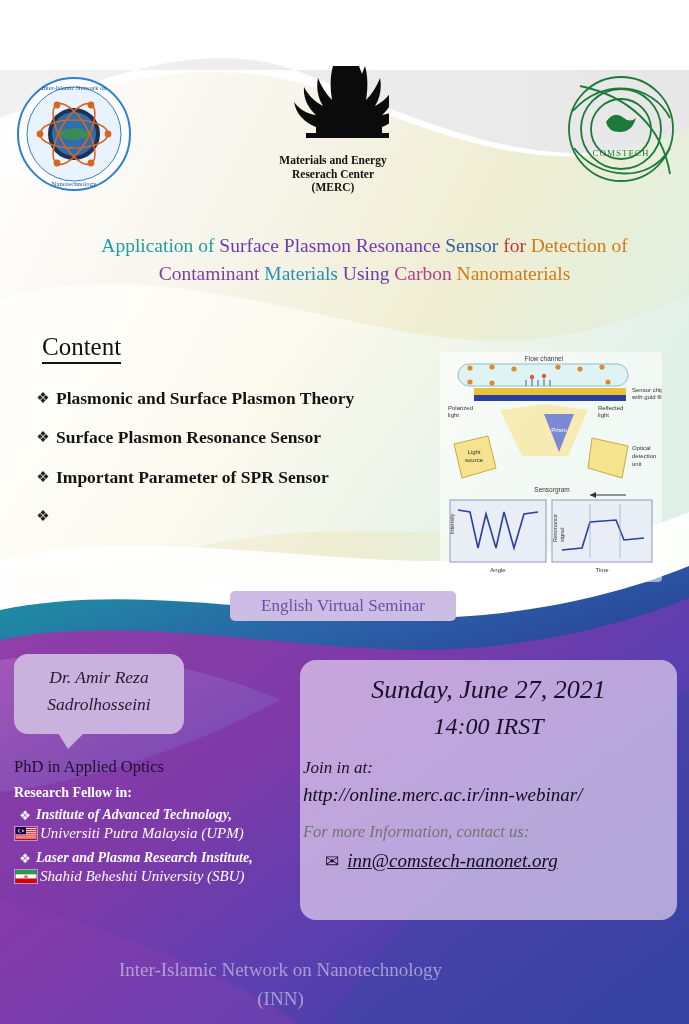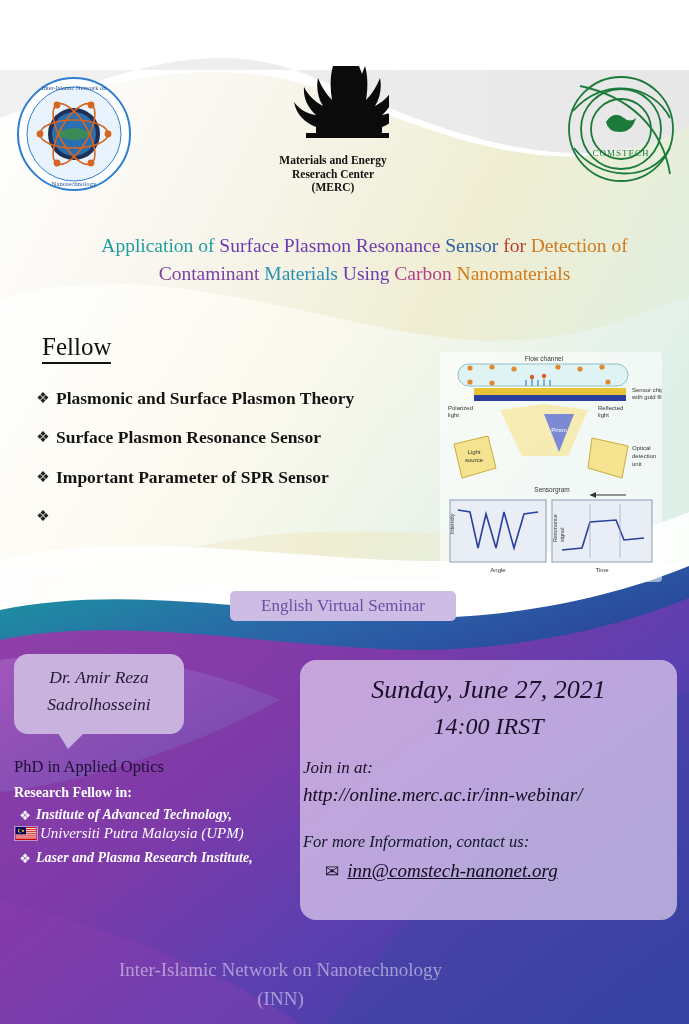--- a/index.html
+++ b/index.html
@@ -265,24 +265,24 @@
     font-family: "Liberation Serif", serif;
   }
   .ev-url {
     margin-top: 6px;
     font-size: 19px;
     font-style: italic;
     color: #120a1e;
     font-family: "Liberation Serif", serif;
   }
   .ev-more {
-    margin-top: 26px;
+    margin-top: 16px;
     font-size: 16.5px;
     font-style: italic;
-    color: #0f172a;
+    color: #737373;
     font-family: "Liberation Serif", serif;
   }
   .ev-mail-row {
     margin-top: 8px;
     display: flex;
     align-items: center;
     padding-left: 22px;
   }
   .mail-icon {
     font-size: 17px;
@@ -419,21 +419,21 @@
 
   <div class="title-block">
     <span class="ln">
       <span class="t-a">Application of </span><span class="t-b">Surface Plasmon Resonance </span><span class="t-c">Sensor </span><span class="t-d">for </span><span class="t-e">Detection of</span>
     </span>
     <span class="ln">
       <span class="t-f">Contaminant </span><span class="t-g">Materials </span><span class="t-b">Using </span><span class="t-h">Carbon </span><span class="t-e">Nanomaterials</span>
     </span>
   </div>
 
-  <div class="content-heading">Fellow</div>
+  <div class="content-heading">Content</div>
 
   <div class="bullets">
     <div class="bullet-row">
       <span class="bullet-mark">❖</span>
       <span class="bullet-text">Plasmonic and Surface Plasmon Theory</span>
     </div>
     <div class="bullet-row">
       <span class="bullet-mark">❖</span>
       <span class="bullet-text">Surface Plasmon Resonance Sensor</span>
     </div>
@@ -550,20 +550,29 @@
         <circle cx="6" cy="4.3" r="2" fill="#010066"></circle>
         <path d="M8.4,2.4 l0.5,1.4 l1.4,0.1 l-1.1,0.9 l0.4,1.4 l-1.2,-0.8 l-1.2,0.8 l0.4,-1.4 l-1.1,-0.9 l1.4,-0.1 z" fill="#ffcc00"></path>
       </svg>
       <span class="aff-line2">Universiti Putra Malaysia (UPM)</span>
     </div>
 
     <div class="aff-row">
       <span class="aff-mark">❖</span>
       <span class="aff-text">Laser and Plasma Research Institute,</span>
     </div>
+    <div class="aff-second">
+      <svg class="flag" viewBox="0 0 24 15">
+        <rect width="24" height="5" fill="#239f40"></rect>
+        <rect y="5" width="24" height="5" fill="#ffffff"></rect>
+        <rect y="10" width="24" height="5" fill="#da0000"></rect>
+        <path d="M12,6 q1.6,1.6 0,3.2 q-1.6,-1.6 0,-3.2 M10.2,7.2 l0,1.6 M13.8,7.2 l0,1.6" stroke="#da0000" stroke-width="0.8" fill="none"></path>
+      </svg>
+      <span class="aff-line2">Shahid Beheshti University (SBU)</span>
+    </div>
   </div>
 
   <div class="event-card">
     <div class="ev-date">Sunday, June 27, 2021</div>
     <div class="ev-time">14:00 IRST</div>
     <div class="ev-join">Join in at:</div>
     <div class="ev-url">http://online.merc.ac.ir/inn-webinar/</div>
     <div class="ev-more">For more Information, contact us:</div>
     <div class="ev-mail-row">
       <span class="mail-icon">✉</span>

